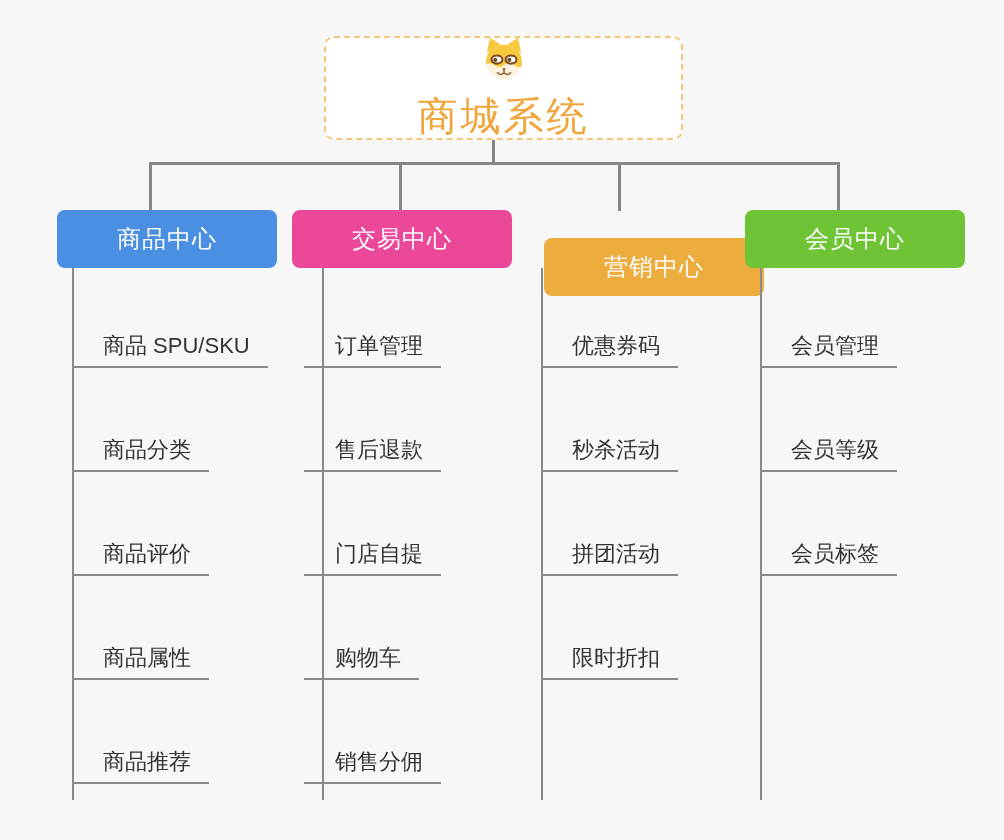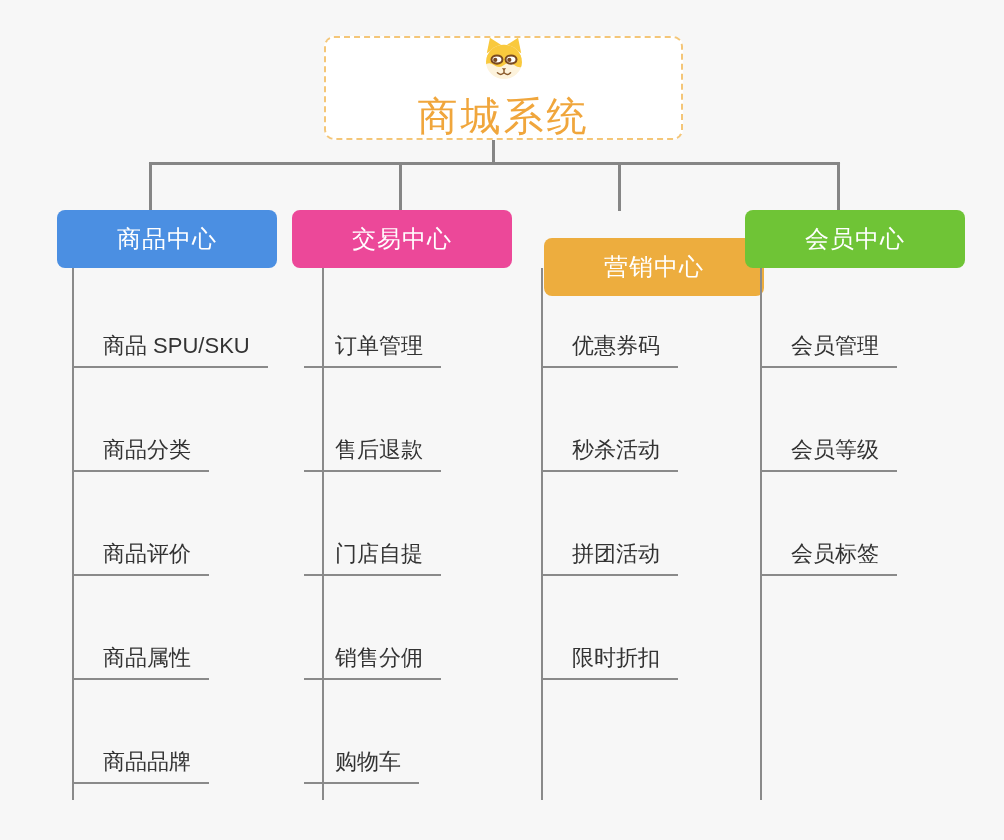--- a/index.html
+++ b/index.html
@@ -72,31 +72,32 @@
 
   <div id="branches">
       <div class="line drop" style="left: 148.5px;"></div>
       <div class="branch-box" style="left: 57px; background: rgb(75, 143, 226);">商品中心</div>
       <div class="vline" style="left: 72px;"></div>
       <div class="items" style="left: 72px;">
         <div class="item">商品 SPU/SKU</div>
         <div class="item">商品分类</div>
         <div class="item">商品评价</div>
         <div class="item">商品属性</div>
+        <div class="item">商品推荐</div>
         <div class="item">商品品牌</div>
       </div>
       <div class="line drop" style="left: 398.5px;"></div>
       <div class="branch-box" style="left: 292px; background: #ec4899; text-align: right;">交易中心</div>
       <div class="vline" style="left: 322px;"></div>
       <div class="items" style="left: 304px;">
         <div class="item">订单管理</div>
         <div class="item">售后退款</div>
         <div class="item">门店自提</div>
+        <div class="item">购物车</div>
         <div class="item">销售分佣</div>
-        <div class="item">购物车</div>
       </div>
       <div class="line drop" style="left: 617.5px;"></div>
       <div class="branch-box" style="left: 544px; background: rgb(237, 173, 62); margin-top: 28px;">营销中心</div>
       <div class="vline" style="left: 541px;"></div>
       <div class="items" style="left: 541px;">
         <div class="item">优惠券码</div>
         <div class="item">秒杀活动</div>
         <div class="item">拼团活动</div>
         <div class="item">限时折扣</div>
       </div>

